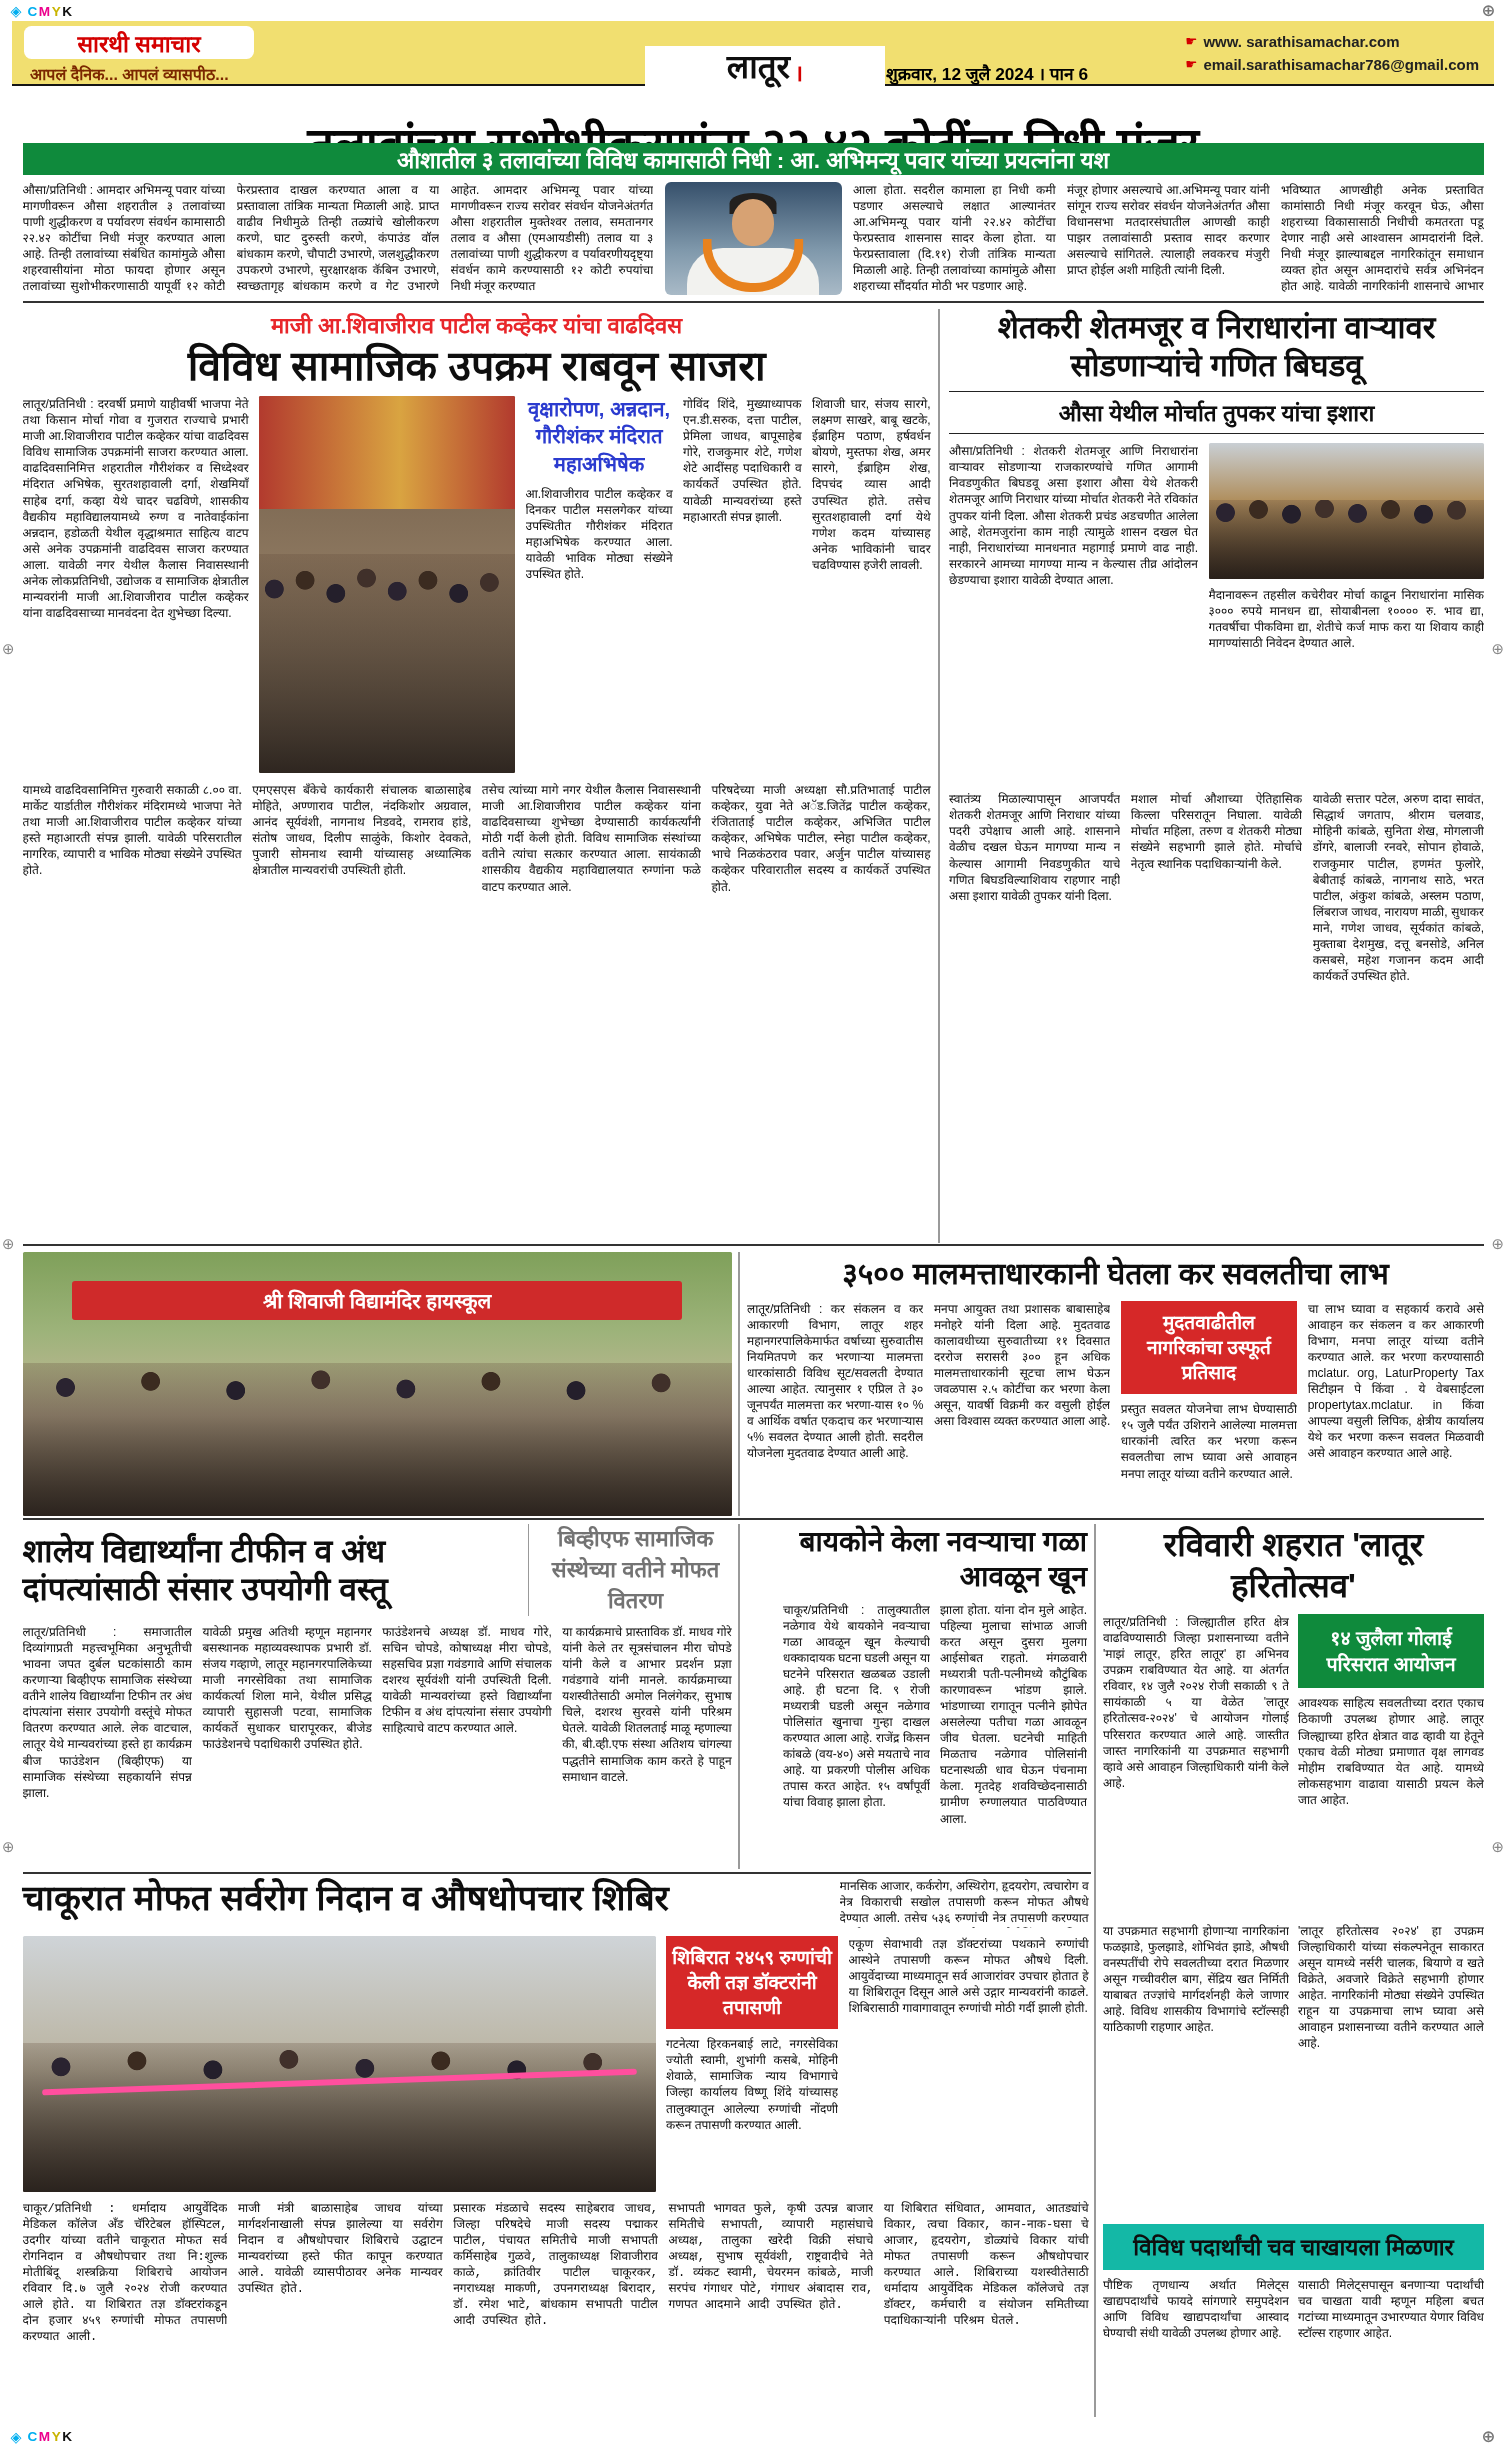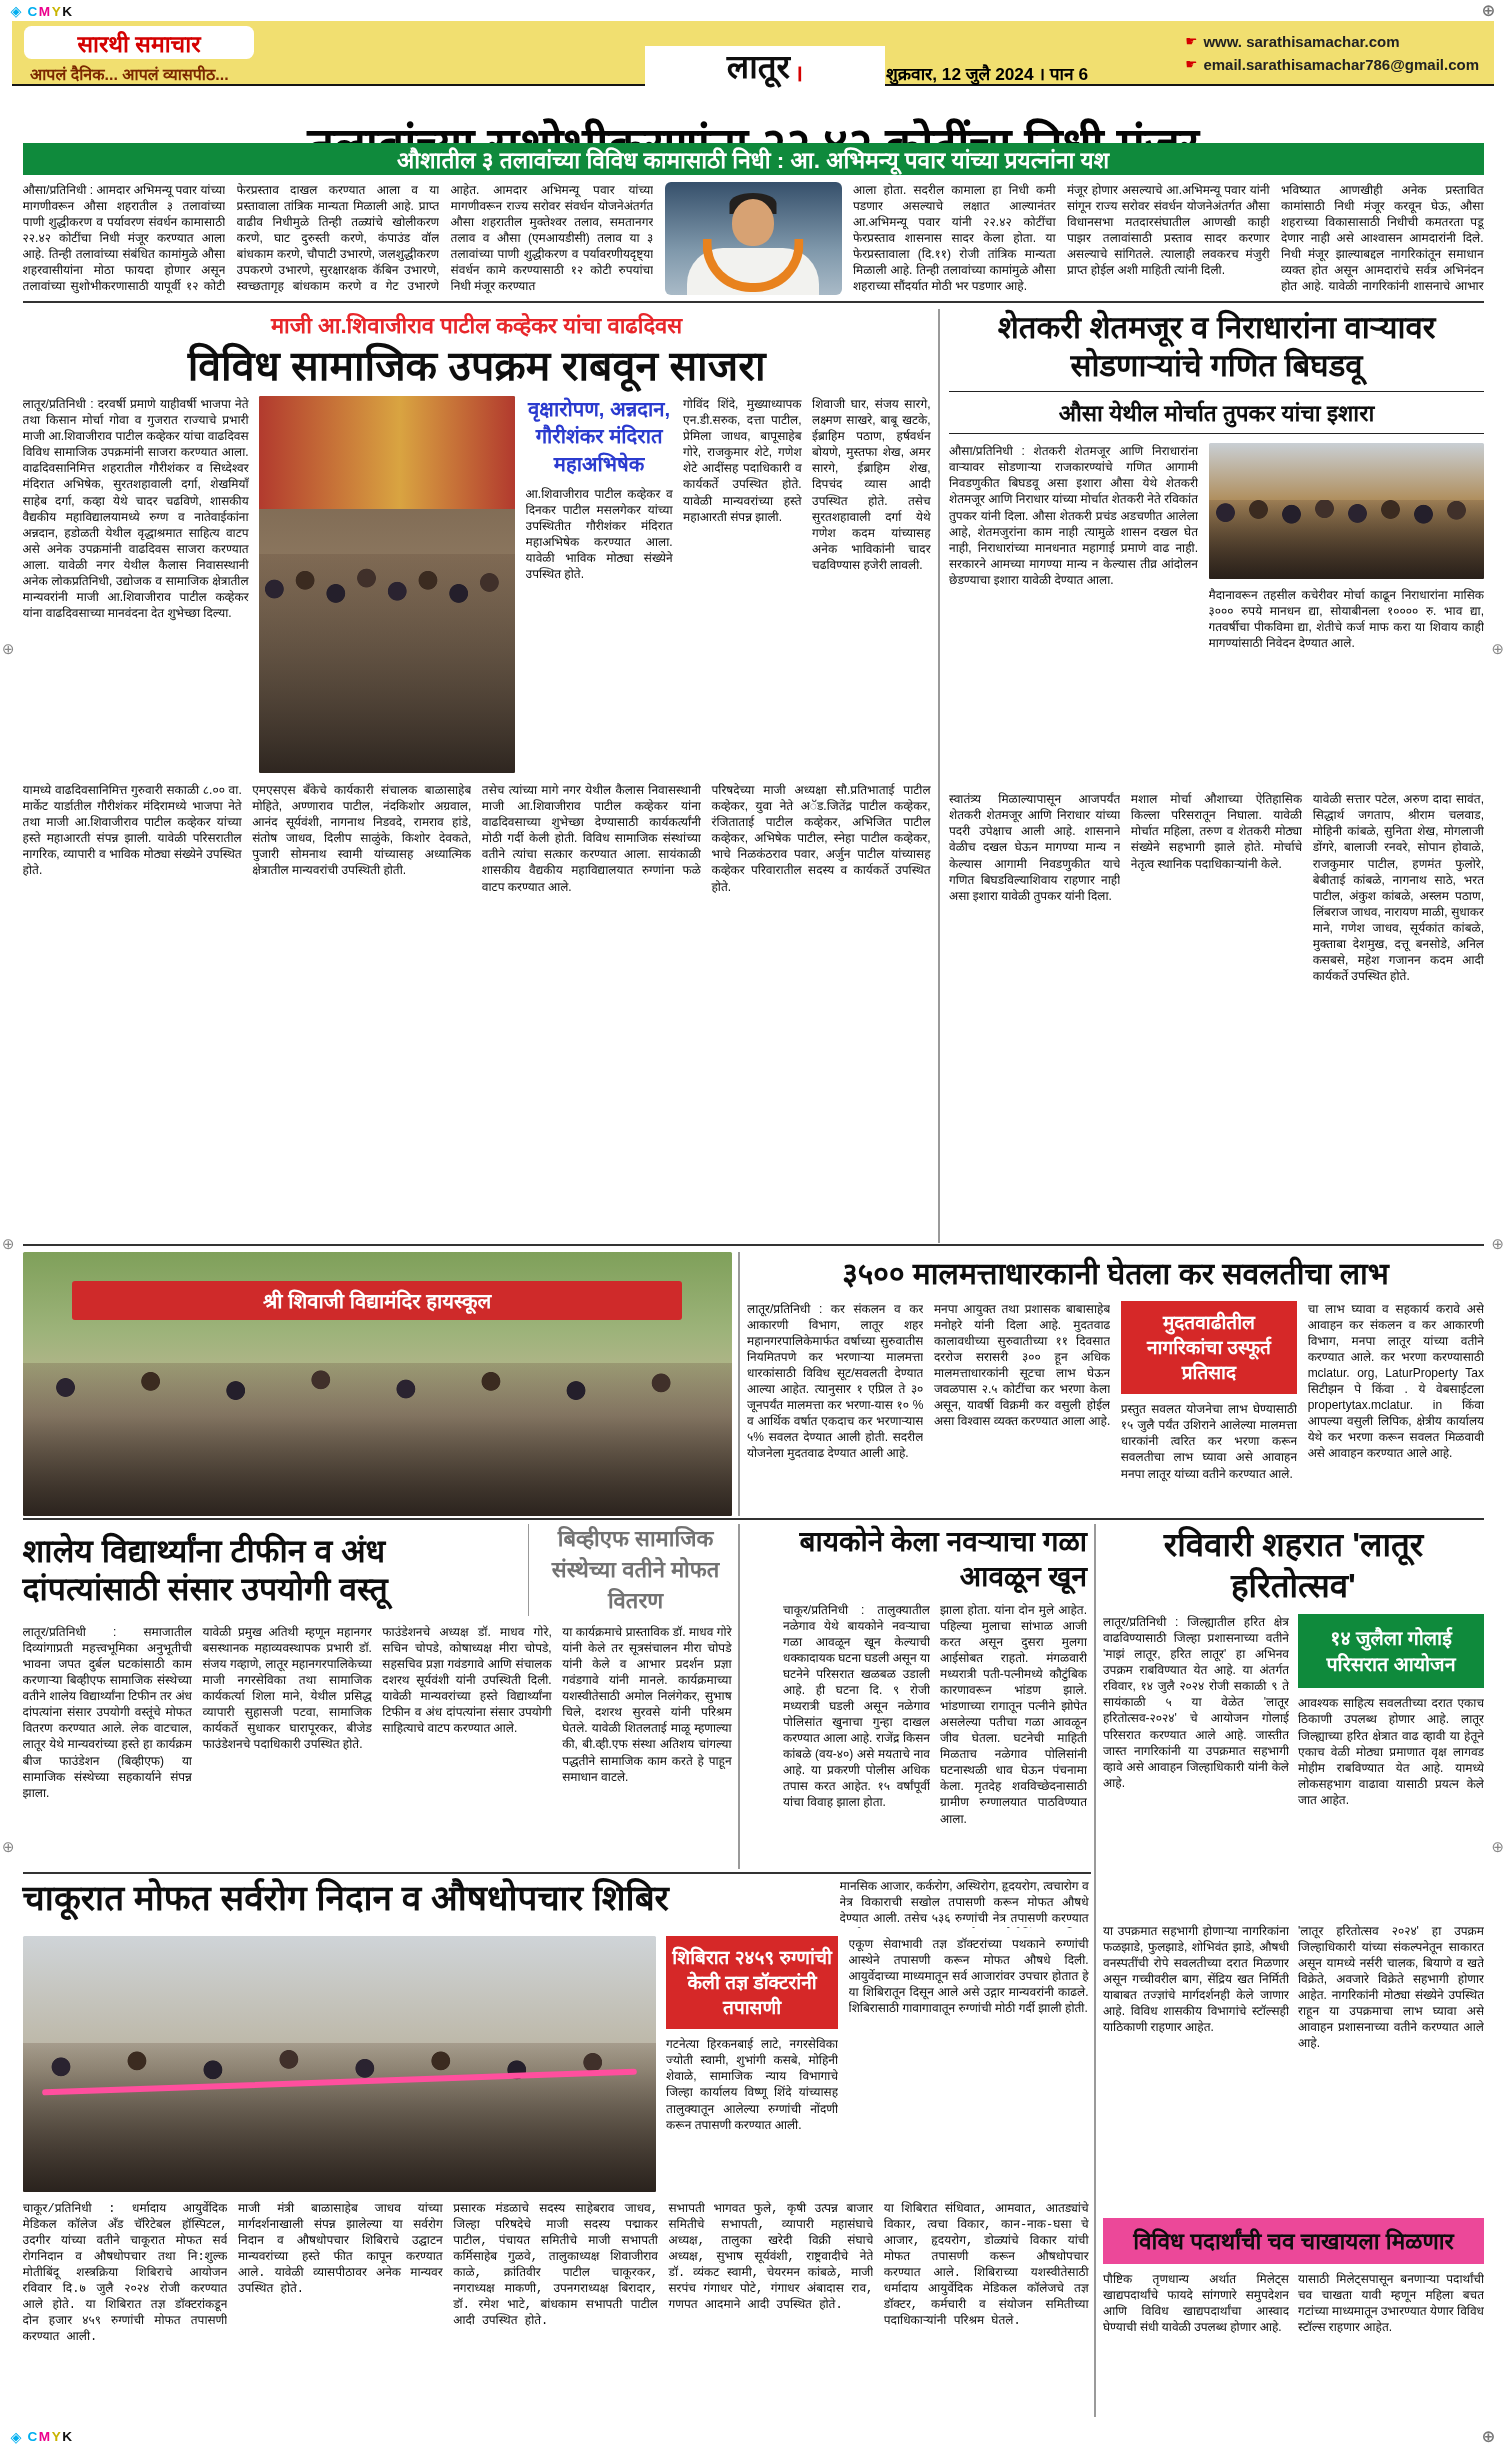--- a/index.html
+++ b/index.html
@@ -106,21 +106,21 @@
   .murder h2{font-size:28px;font-weight:800;text-align:right;line-height:1.25;margin:0 0 7.5px;}
   .m-cols{display:flex;gap:10px;height:256px;margin-left:36px;}
 
   
   .harit{position:absolute;top:1524px;left:1103px;width:381px;height:893px;}
   .harit h2{font-size:33px;font-weight:800;text-align:center;line-height:1.25;margin:0 0 7.5px;}
   .g-row1{display:flex;gap:9px;height:301px;}
   .g-stack{flex:1;display:flex;flex-direction:column;}
   .greenbox{background:#0f8a3c;color:#fff;font-size:19.6px;font-weight:bold;text-align:center;padding:10.5px 6px;margin-bottom:7.5px;line-height:1.35;}
   .g-row2{display:flex;gap:9px;height:286px;margin-top:7.5px;}
-  .sub-head{background:#ec4899;font-size:22.6px;font-weight:800;text-align:center;padding:7.5px 3px;margin-top:9px;}
+  .sub-head{background:#14b8a6;font-size:22.6px;font-weight:800;text-align:center;padding:7.5px 3px;margin-top:15px;}
   .g-row3{display:flex;gap:9px;height:143px;margin-top:7.5px;}
 
   
   .camp{position:absolute;top:1878px;left:22.6px;width:1066px;height:538px;}
   .c-head{display:flex;gap:4px;align-items:flex-start;margin-bottom:7.5px;}
   .c-head h2{flex:1;font-size:35px;font-weight:800;margin:0;line-height:1.15;}
   .c-top-right{flex:0 0 249px;height:50px;}
   .c-row2{display:flex;gap:10.5px;height:256px;}
   .photo.ribbon{flex:0 0 633px;height:256px;}
   .c-mid{flex:0 0 172px;display:flex;flex-direction:column;}

